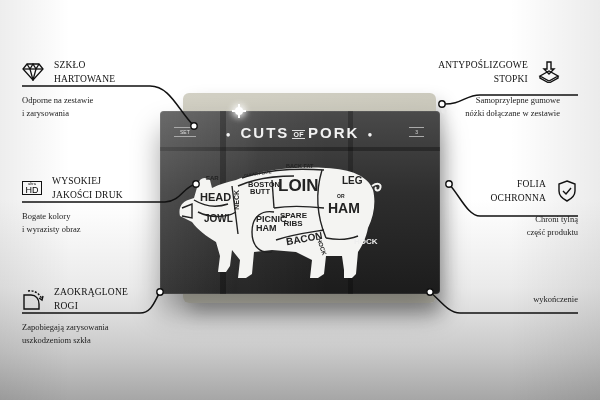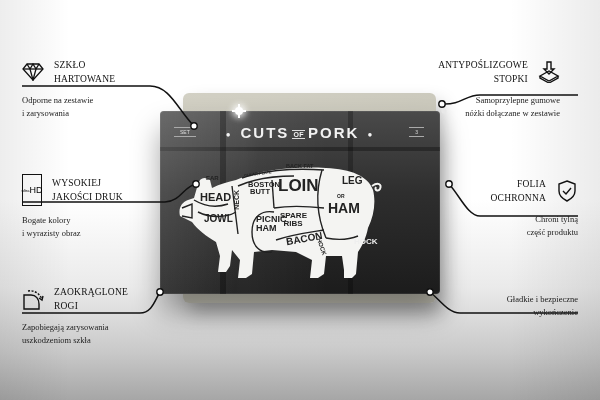--- a/index.html
+++ b/index.html
@@ -167,21 +167,21 @@
       <div class="title">HARTOWANE</div>
     </div>
   </div>
   <div style="height:6px"></div>
   <div class="desc">Odporne na zestawie</div>
   <div class="desc">i zarysowania</div>
 </div>
 
 <div class="feat" style="left:22px;top:174px;">
   <div class="head">
-    <span class="icon" style="border:1.5px solid #111;flex-direction:row;width:20px;height:32px;flex:0 0 20px;">
+    <span class="icon" style="border:1.5px solid #111;flex-direction:column;width:20px;height:14px;flex:0 0 20px;">
       <span style="font-family:'Liberation Sans',sans-serif;font-size:4px;line-height:5px;">ultra</span>
       <span style="font-family:'Liberation Sans',sans-serif;font-size:9px;line-height:9px;">HD</span>
     </span>
     <div>
       <div class="title">WYSOKIEJ</div>
       <div class="title">JAKOŚCI DRUK</div>
     </div>
   </div>
   <div style="height:6px"></div>
   <div class="desc">Bogate kolory</div>
@@ -245,15 +245,14 @@
         </svg>
     </span>
   </div>
   <div style="height:6px"></div>
   <div class="desc">Chroni tylną</div>
   <div class="desc">część produktu</div>
 </div>
 
 <div class="feat right" style="left:418px;top:285px;">
   <div style="height:6px"></div>
-  <div class="desc">Gładkie i bezpieczne</div>
   <div class="desc">wykończenie</div>
 </div>
 
 </body></html>

